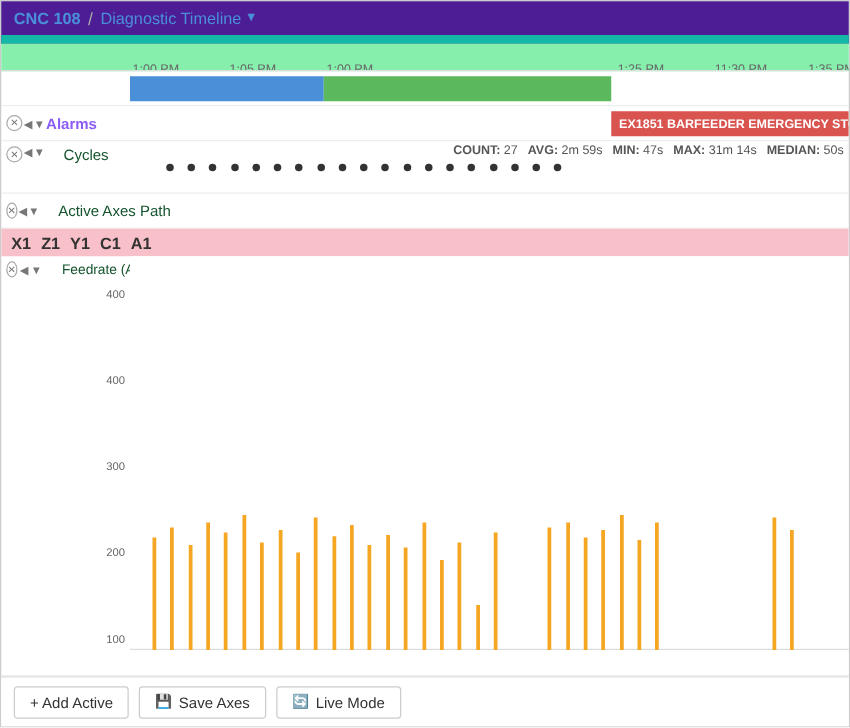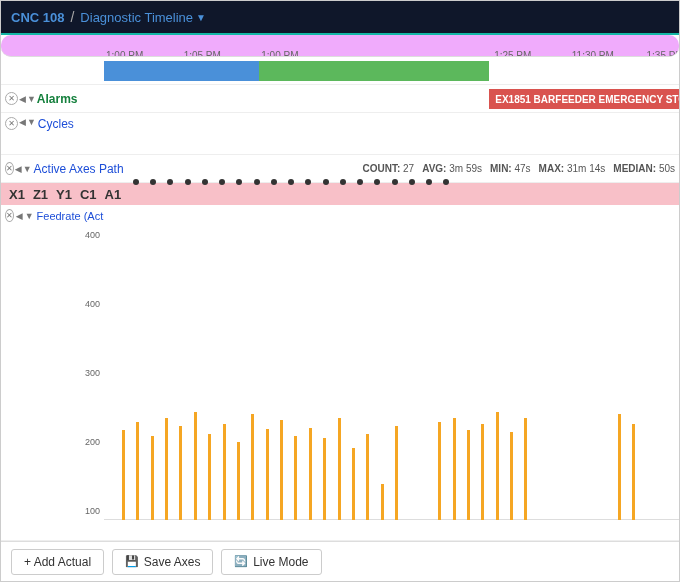--- a/index.html
+++ b/index.html
@@ -1,40 +1,40 @@
 <!DOCTYPE html>
 <html><head>
   <meta charset="utf-8">
   <style>
     * { box-sizing: border-box; margin: 0; padding: 0; }
     body { font-family: Arial, sans-serif; font-size: 12px; background: #fff; width: 680px; height: 582px; overflow: hidden; }
 
     .app-container { width: 680px; height: 582px; display: flex; flex-direction: column; border: 1px solid #ccc; }
 
     
-    .header { display: flex; align-items: center; padding: 6px 10px; background: #0f172a; border-bottom: 2px solid #14b8a6; height: 34px; gap: 6px; }
+    .header { display: flex; align-items: center; padding: 6px 10px; background: #4c1d95; border-bottom: 7px solid #14b8a6; height: 34px; gap: 6px; }
     .header-machine { color: #4a90d9; font-size: 13px; font-weight: bold; cursor: pointer; }
     .header-sep { color: #aaa; font-size: 14px; }
     .header-title { color: #4a90d9; font-size: 13px; cursor: pointer; display: flex; align-items: center; gap: 3px; }
     .header-caret { font-size: 10px; color: #4a90d9; }
 
     
     .date-bar { background: #e8e8e8; padding: 3px 8px; font-size: 11px; color: #555; height: 22px; display: flex; align-items: center; }
 
     
-    .timeline-header { display: flex; align-items: center; height: 22px; border-bottom: 1px solid #ddd; background: #f0abfc; position: relative; overflow: hidden; border-radius: 10px; }
+    .timeline-header { display: flex; align-items: center; height: 22px; border-bottom: 1px solid #ddd; background: #86efac; position: relative; overflow: hidden; }
     .timeline-label-col { width: 103px; flex-shrink: 0; }
     .timeline-ticks { flex: 1; display: flex; position: relative; }
     .tick { position: absolute; top: 0; height: 100%; display: flex; flex-direction: column; align-items: flex-start; }
     .tick-label { font-size: 10px; color: #666; white-space: nowrap; padding-top: 4px; padding-left: 2px; }
 
     
     .content { flex: 1; overflow: hidden; display: flex; flex-direction: column; }
-    .row-label { font-size: 12px; color: #1d4ed8; margin-left: 1px; white-space: nowrap; }
-    .row-blue-label { color: #15803d; font-weight: bold; font-size: 12px; }
+    .row-label { font-size: 12px; color: #14532d; margin-left: 14px; white-space: nowrap; }
+    .row-blue-label { color: #8b5cf6; font-weight: bold; font-size: 12px; }
     .row-data { flex: 1; position: relative; overflow: hidden; }
     .blue-bar-data { background: transparent; position: relative; }
     .blue-segment { position: absolute; top: 4px; height: 20px; background: #4a90d9; }
     .green-segment { position: absolute; top: 4px; height: 20px; background: #5cb85c; }
     .red-alarm-bar { position: absolute; top: 4px; height: 20px; background: #d9534f; display: flex; align-items: center; padding: 0 6px; }
     .alarm-text { color: #fff; font-size: 10px; white-space: nowrap; font-weight: bold; }
     .cycles-stats { position: absolute; right: 4px; top: 2px; font-size: 10px; color: #555; display: flex; gap: 8px; }
     .stat-label { font-weight: bold; }
     .cycles-dots { position: absolute; top: 50%; left: 0; right: 0; }
     .dot { position: absolute; width: 6px; height: 6px; border-radius: 50%; background: #333; transform: translateY(-50%); }
@@ -118,29 +118,29 @@
       </div>
     </div>
 
     <div style="display:flex; align-items:stretch; height:42px; border-bottom:1px solid #eee;">
       <div class="left-col" style="align-items:flex-start; padding-top:4px;">
         <span class="ctrl-x">✕</span>
         <span class="ctrl-left">◀</span>
         <span class="ctrl-down">▼</span>
         <span class="row-label">Cycles</span>
       </div>
-      <div class="row-data" style="flex:1; position:relative; height:42px;margin-top:48px;">
+      <div class="row-data" style="flex:1; position:relative; height:42px;">
         <div class="cycles-stats">
           <span>
             <span class="stat-label">COUNT:</span>
             <span>27</span>
           </span>
           <span>
             <span class="stat-label">AVG:</span>
-            <span>3m 59s</span>
+            <span>2m 59s</span>
           </span>
           <span>
             <span class="stat-label">MIN:</span>
             <span>47s</span>
           </span>
           <span>
             <span class="stat-label">MAX:</span>
             <span>31m 14s</span>
           </span>
           <span>
@@ -237,21 +237,21 @@
           <div class="bar" style="left: 73.125%; height: 102px; width: 3px;"></div>
           <div class="bar" style="left: 89.375%; height: 105.6px; width: 3px;"></div>
           <div class="bar" style="left: 91.875%; height: 96px; width: 3px;"></div>
         </div>
     </div>
 
   </div>
 
   <div class="footer">
     <button class="footer-btn">
-      <span>+ Add Actual</span>
+      <span>+ Add Active</span>
     </button>
     <button class="footer-btn">
       <span style="font-size:11px;">💾</span>
       <span>Save Axes</span>
     </button>
     <button class="footer-btn">
       <span style="font-size:11px;">🔄</span>
       <span>Live Mode</span>
     </button>
   </div>

